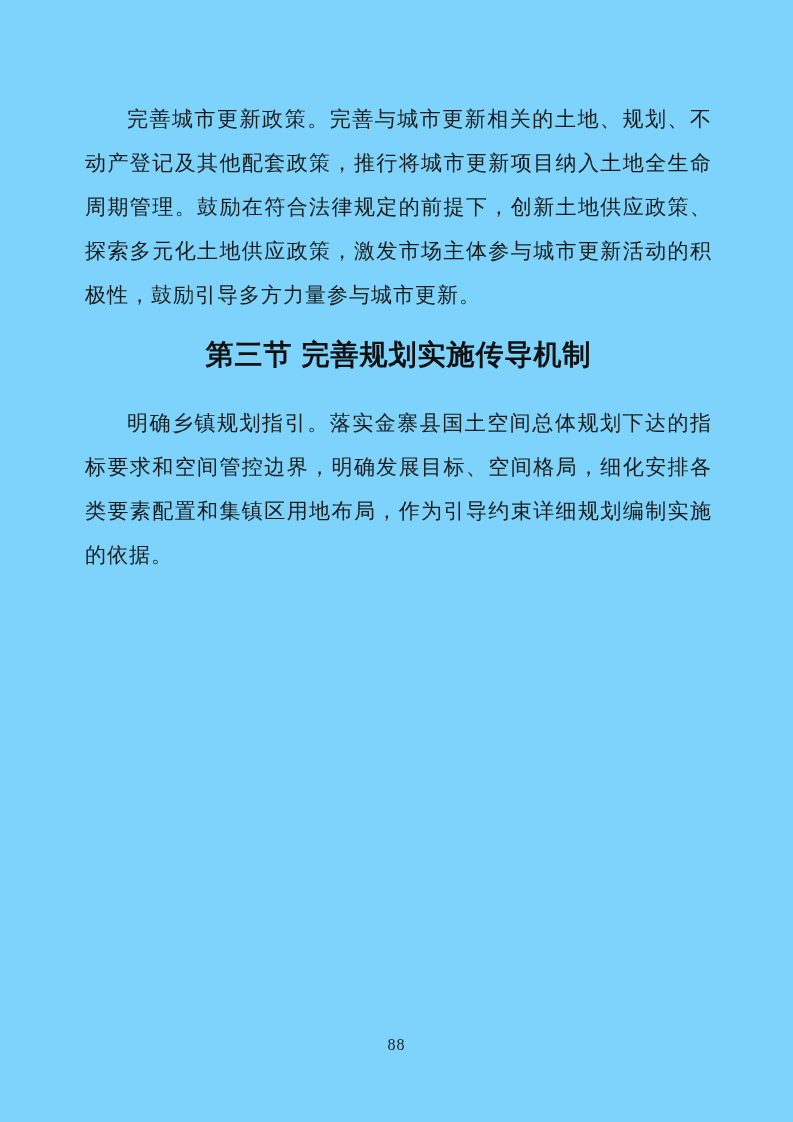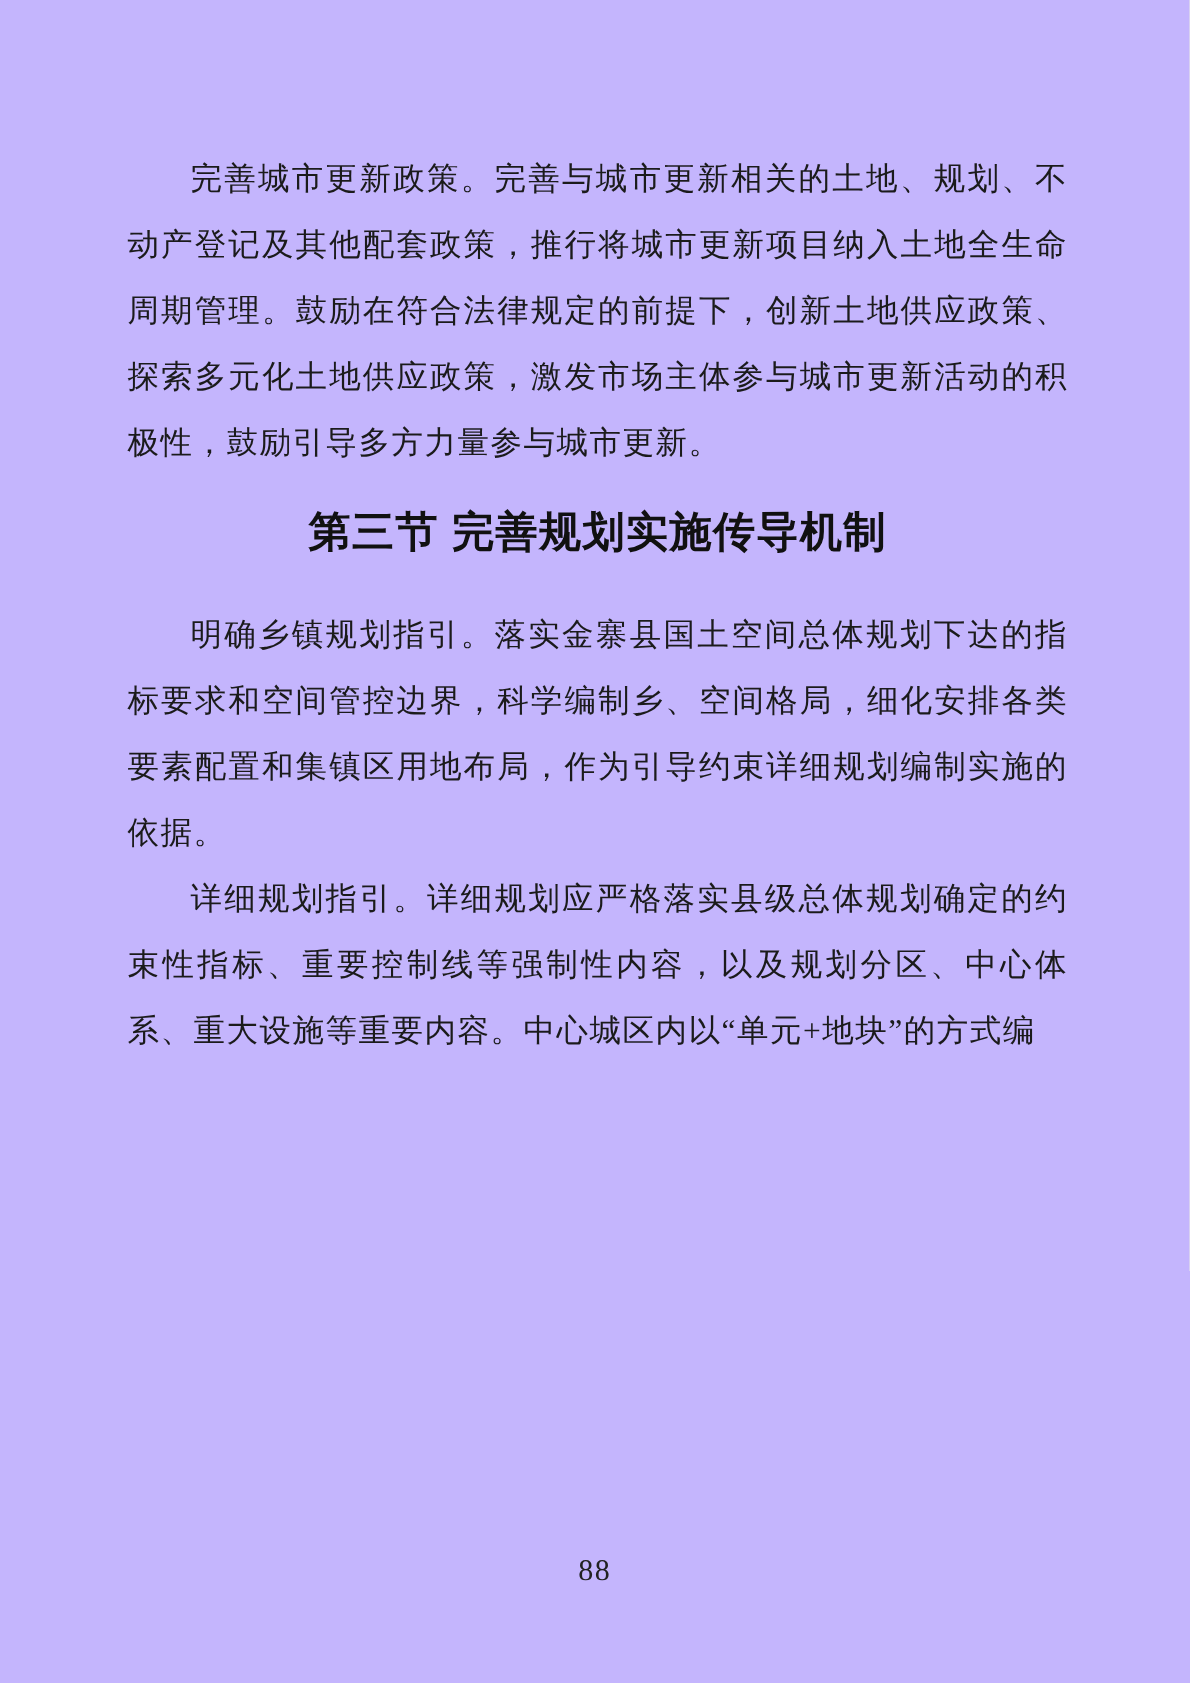--- a/index.html
+++ b/index.html
@@ -5,21 +5,21 @@
   html, body {
     margin: 0;
     padding: 0;
     background: #e8e8e8;
   }
   .page {
     position: relative;
     width: 793px;
     height: 1122px;
     margin: 0 auto;
-    background: #c4b5fd;
+    background: #7dd3fc;
     overflow: hidden;
     font-family: "Liberation Serif", "DejaVu Serif", serif;
     color: #1b1b1b;
   }
   .content {
     position: absolute;
     left: 85px;
     top: 97px;
     width: 627px;
   }
@@ -40,29 +40,28 @@
     text-align: center;
     letter-spacing: 1px;
     color: #111111;
   }
   .page-number {
     position: absolute;
     top: 1036px;
     left: 0;
     width: 100%;
     text-align: center;
-    font-size: 20px;
+    font-size: 16px;
     letter-spacing: 1px;
     color: #222222;
   }
 </style>
 </head>
 <body>
 
 <div class="page">
   <div class="content">
     <p class="body-para">完善城市更新政策。完善与城市更新相关的土地、规划、不动产登记及其他配套政策，推行将城市更新项目纳入土地全生命周期管理。鼓励在符合法律规定的前提下，创新土地供应政策、探索多元化土地供应政策，激发市场主体参与城市更新活动的积极性，鼓励引导多方力量参与城市更新。</p>
     <h2 class="section-heading">第三节 完善规划实施传导机制</h2>
-    <p class="body-para">明确乡镇规划指引。落实金寨县国土空间总体规划下达的指标要求和空间管控边界，科学编制乡、空间格局，细化安排各类要素配置和集镇区用地布局，作为引导约束详细规划编制实施的依据。</p>
-    <p class="body-para">详细规划指引。详细规划应严格落实县级总体规划确定的约束性指标、重要控制线等强制性内容，以及规划分区、中心体系、重大设施等重要内容。中心城区内以“单元+地块”的方式编</p>
+    <p class="body-para">明确乡镇规划指引。落实金寨县国土空间总体规划下达的指标要求和空间管控边界，明确发展目标、空间格局，细化安排各类要素配置和集镇区用地布局，作为引导约束详细规划编制实施的依据。</p>
   </div>
   <div class="page-number">88</div>
 </div>
 
 </body></html>

